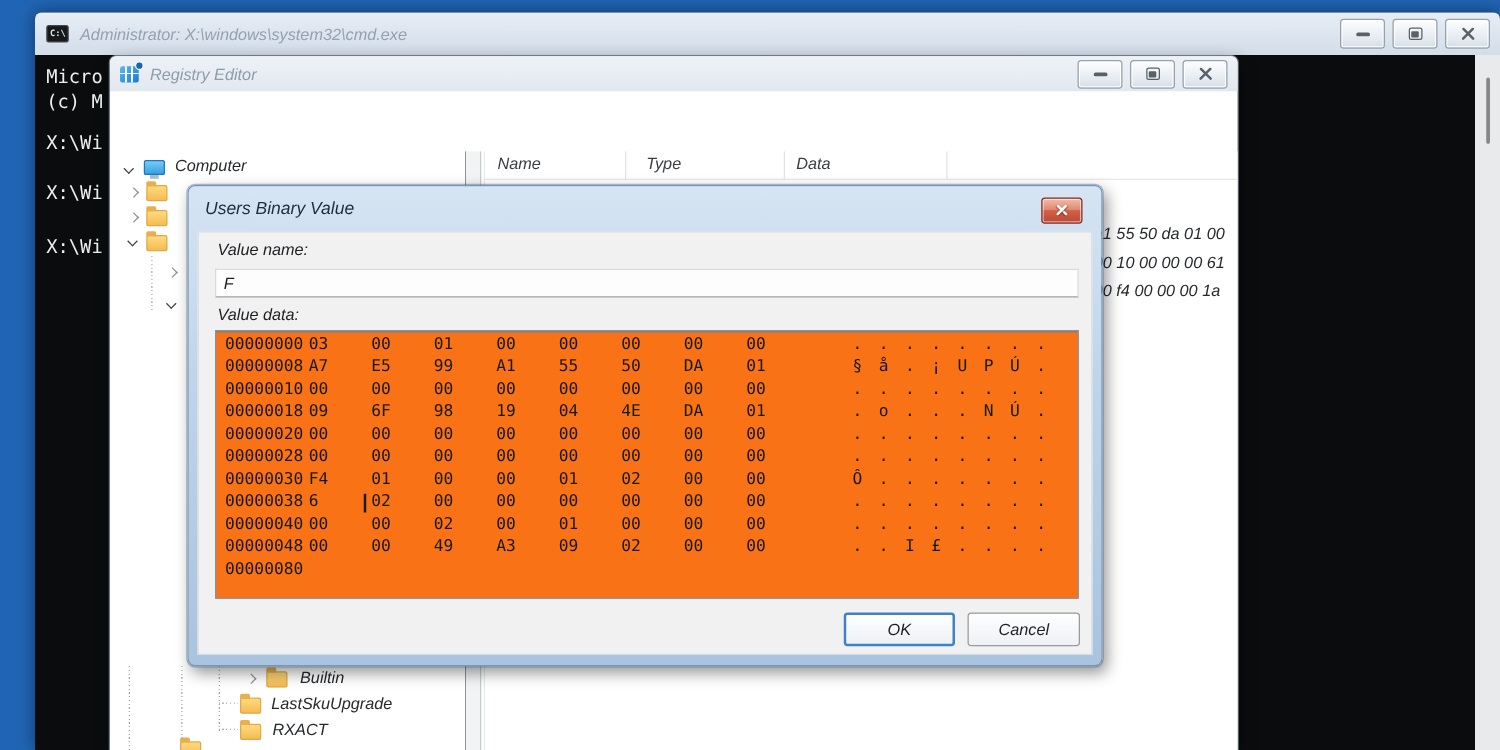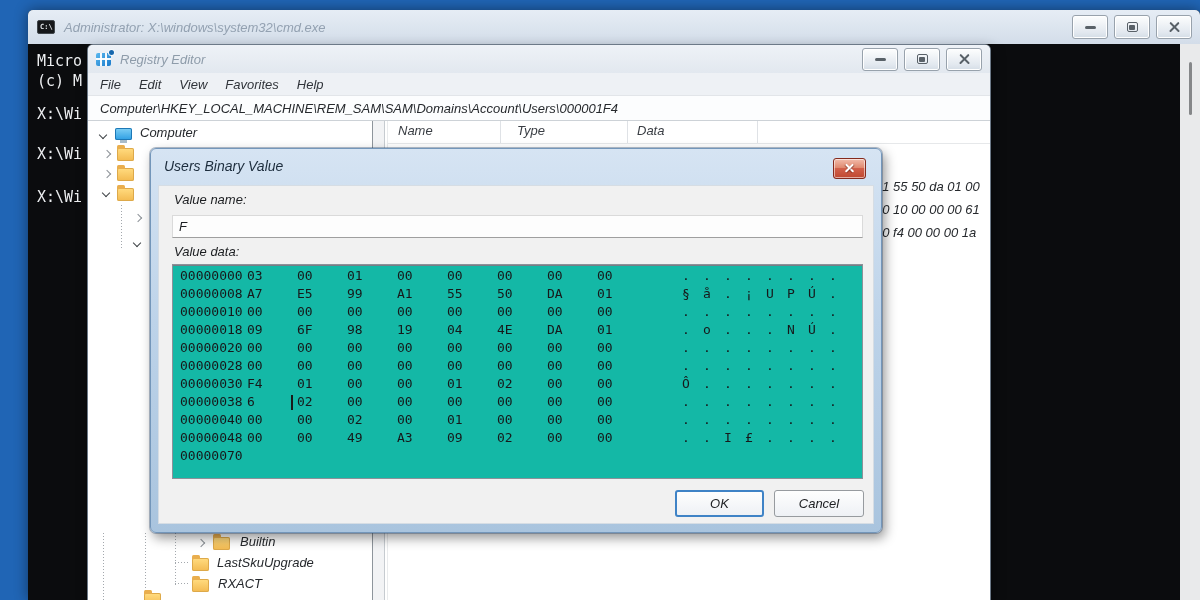--- a/index.html
+++ b/index.html
@@ -95,21 +95,21 @@
   .g-x-white{position:relative;width:11px;height:11px;}
   .g-x-white::before,.g-x-white::after{content:"";position:absolute;left:0;top:4.4px;width:11px;height:2.3px;
     background:#fff;border-radius:1px;box-shadow:0 1px 1px rgba(90,20,10,.5);}
   .g-x-white::before{transform:rotate(45deg);} .g-x-white::after{transform:rotate(-45deg);}
   .dlg-body{position:absolute;left:7px;right:7px;top:36px;bottom:8px;background:#f1f1f1;
     border:1px solid #d6dde4;box-sizing:border-box;}
   .dlg-label{position:absolute;font-size:13px;color:#1c1e21;}
   .value-field{position:absolute;left:13px;top:29px;width:691px;height:23px;background:#fdfdfd;
     border:1px solid #dadada;border-bottom:1px solid #9f9f9f;box-sizing:border-box;
     font-size:13px;color:#1c1e21;display:flex;align-items:center;padding-left:6px;}
-  .hex-box{position:absolute;left:13px;top:78px;width:691px;height:215px;background:#14b8a6;
+  .hex-box{position:absolute;left:13px;top:78px;width:691px;height:215px;background:#f97316;
     border:1px solid #8b9199;box-sizing:border-box;box-shadow:inset 0 1px 0 #777d85;overflow:hidden;}
   .hex-cell{position:absolute;font:13px "DejaVu Sans Mono",monospace;font-style:normal;color:#17181a;white-space:pre;}
   .hex-cursor{position:absolute;width:1.5px;height:15px;background:#1a1a1a;}
   .dlg-btn{position:absolute;top:304px;height:27px;border-radius:3px;font-size:13px;color:#1d1f22;
     background:linear-gradient(180deg,#fefefe,#eef1f5);display:flex;align-items:center;justify-content:center;
     box-sizing:border-box;font-family:"Liberation Sans",sans-serif;font-style:italic;}
   .btn-ok{left:516px;width:89px;border:2px solid #3f83c6;}
   .btn-cancel{left:615px;width:90px;border:1px solid #979b9f;}
 </style>
 </head>
@@ -154,28 +154,20 @@
             <div class="g-min"></div>
           </div>
         <div class="wbtn">
             <div class="g-max"></div>
           </div>
         <div class="wbtn">
             <div class="g-x"></div>
           </div>
       </div>
     </div>
-    <div class="reg-menubar" id="reg-menubar">
-        <div class="menu-item" style="position: relative;">File</div>
-        <div class="menu-item" style="position: relative;">Edit</div>
-        <div class="menu-item" style="position: relative;">View</div>
-        <div class="menu-item" style="position: relative;">Favorites</div>
-        <div class="menu-item" style="position: relative;">Help</div>
-      </div>
-    <div class="reg-addressbar">Computer\HKEY_LOCAL_MACHINE\REM_SAM\SAM\Domains\Account\Users\000001F4</div>
 
     <div class="reg-main">
 
       <div class="chev down" style="left:12px;top:11px;"></div>
       <div class="comp-icon" style="left:27px;top:7px;"></div>
       <div class="tree-label" style="left:52px;top:4px;">Computer</div>
 
       <div class="chev" style="left:16px;top:30px;"></div>
       <div class="folder" style="left:29px;top:27px;"></div>
       <div class="chev" style="left:16px;top:50px;"></div>
@@ -401,21 +393,21 @@
           <div class="hex-cell" style="left: 374px; top: 165px;">00</div>
           <div class="hex-cell" style="left: 424px; top: 165px;">00</div>
           <div class="hex-cell" style="left: 509px; top: 165px;">.</div>
           <div class="hex-cell" style="left: 530px; top: 165px;">.</div>
           <div class="hex-cell" style="left: 551px; top: 165px;">I</div>
           <div class="hex-cell" style="left: 572px; top: 165px;">£</div>
           <div class="hex-cell" style="left: 593px; top: 165px;">.</div>
           <div class="hex-cell" style="left: 614px; top: 165px;">.</div>
           <div class="hex-cell" style="left: 635px; top: 165px;">.</div>
           <div class="hex-cell" style="left: 656px; top: 165px;">.</div>
-          <div class="hex-cell" style="left: 7px; top: 183px;">00000070</div>
+          <div class="hex-cell" style="left: 7px; top: 183px;">00000080</div>
           <div class="hex-cursor" style="left: 118px; top: 130px;"></div>
         </div>
       <div class="dlg-btn btn-ok">OK</div>
       <div class="dlg-btn btn-cancel">Cancel</div>
     </div>
   </div>
 
 </div>
 
 </body></html>

